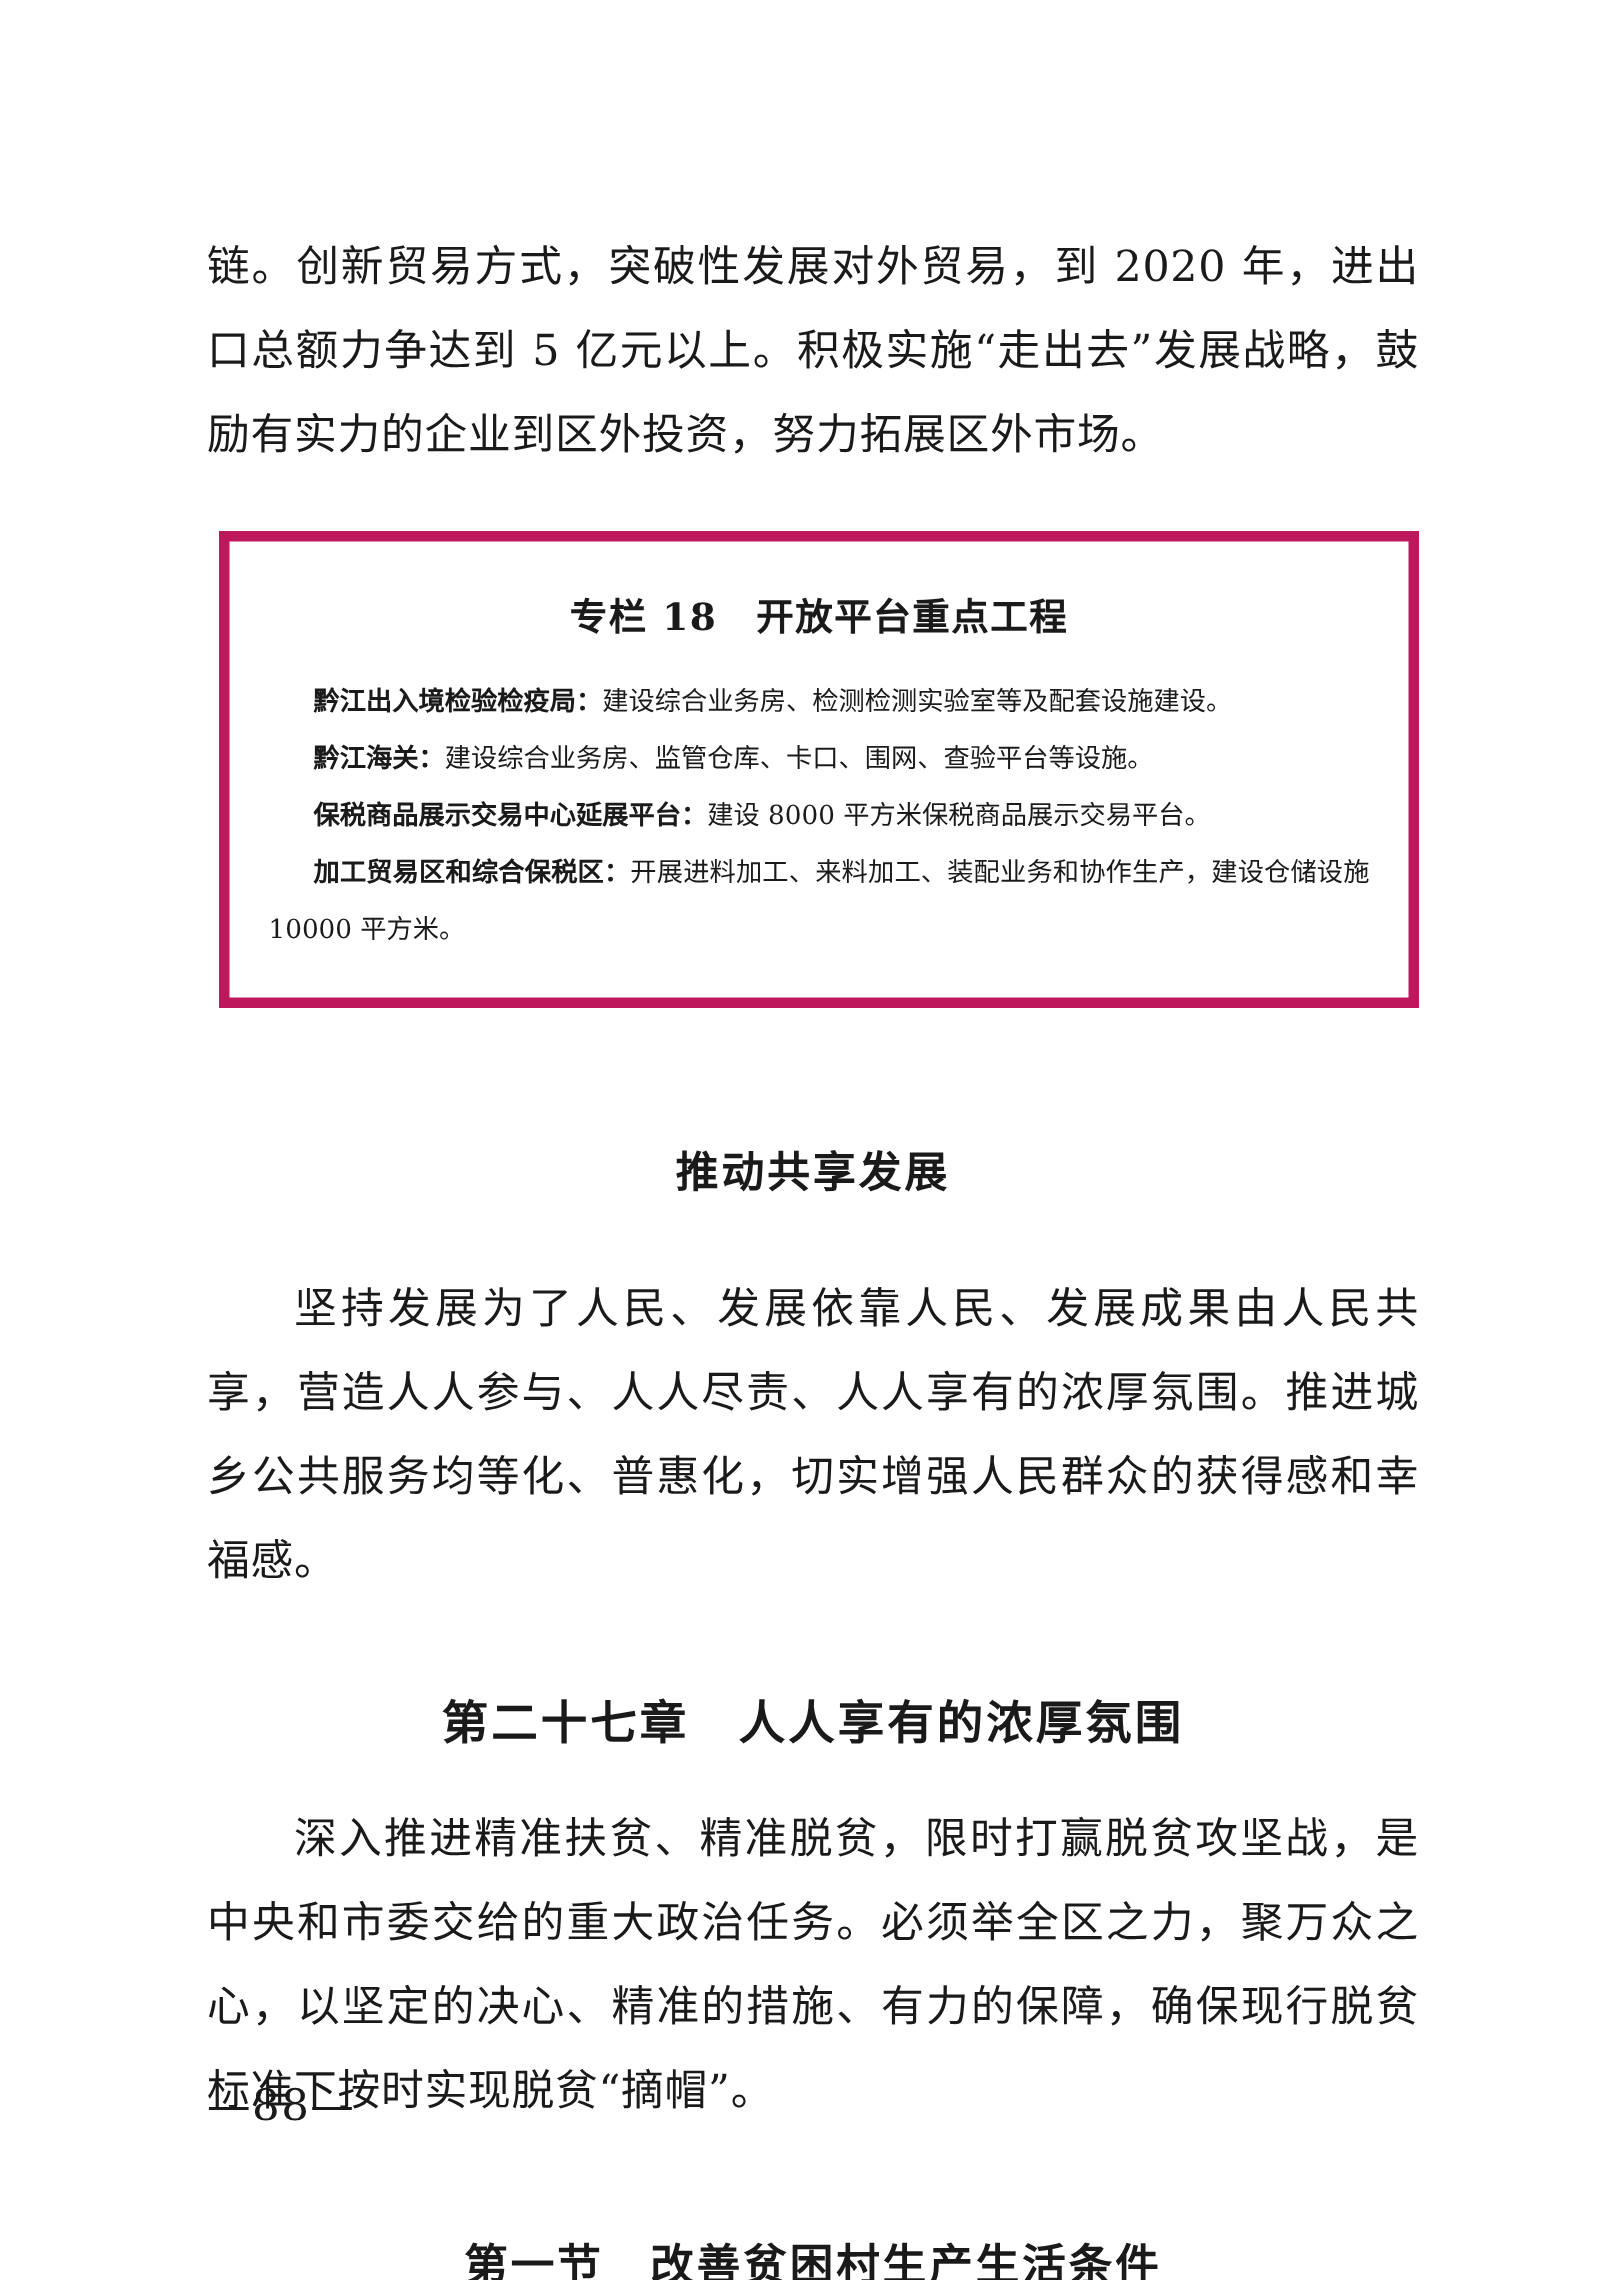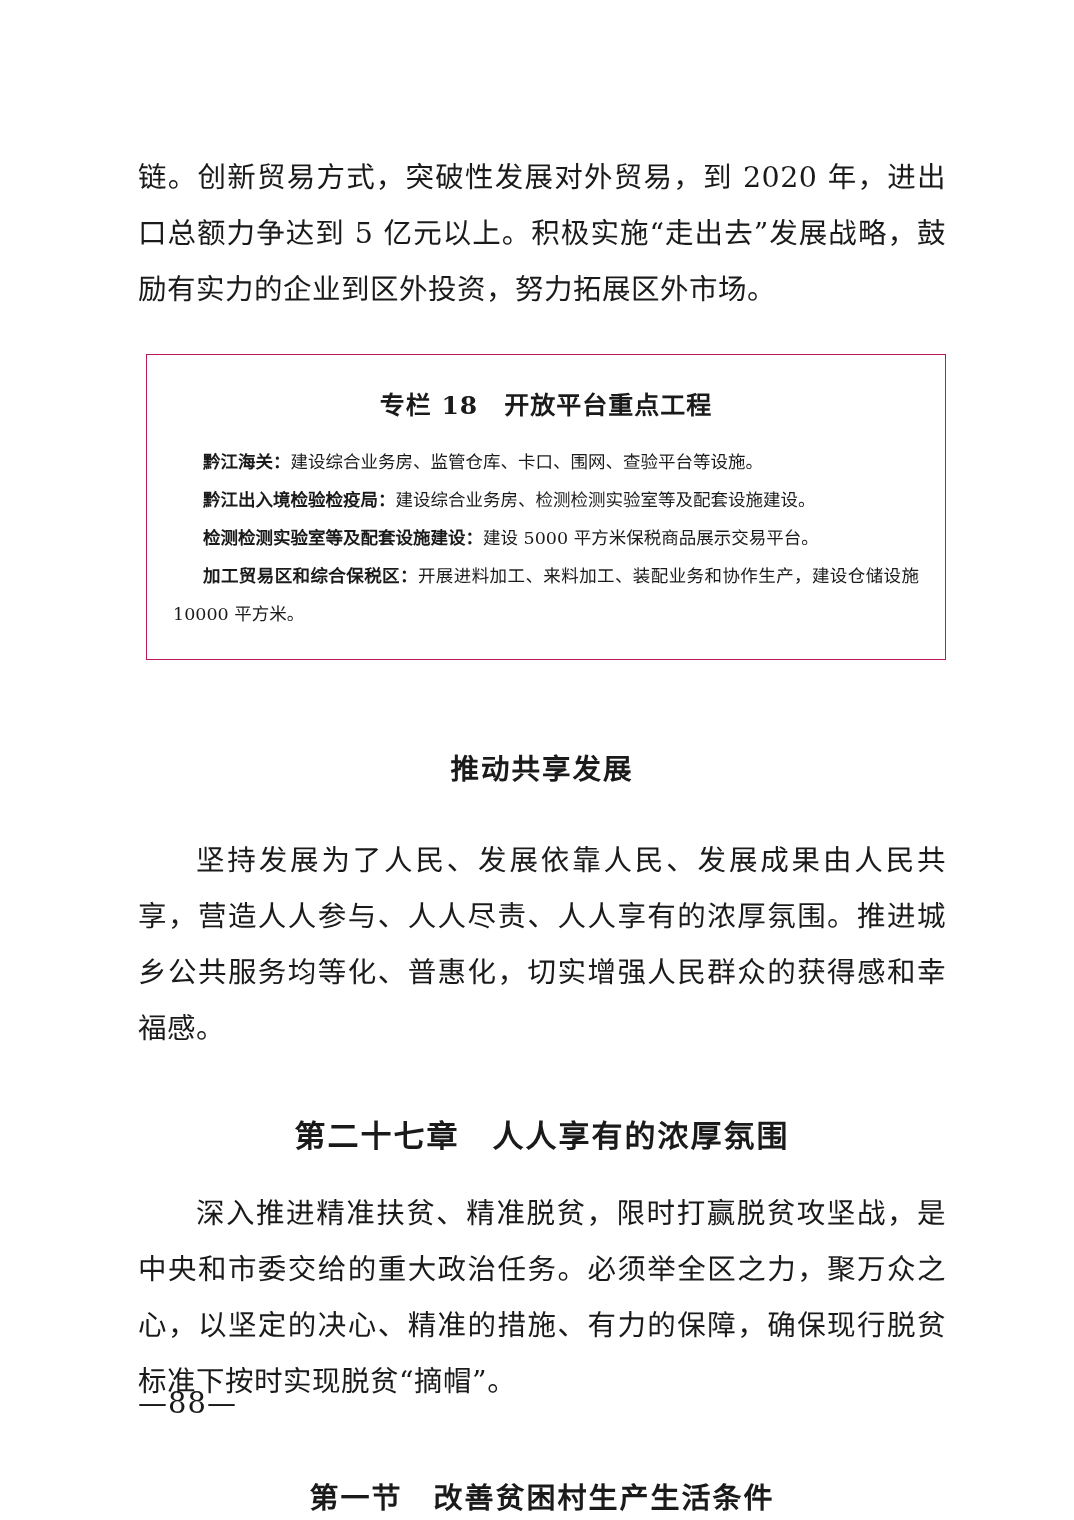--- a/index.html
+++ b/index.html
@@ -30,21 +30,21 @@
     text-justify: inter-ideograph;
     margin: 0;
     letter-spacing: 0.5px;
   }
   p.indent {
     text-indent: 58px;
   }
   
   .feature-box {
     margin: 36px 0 0 8px;
-    border: 1px solid #be185d;
+    border: 7px solid #be185d;
     box-sizing: border-box;
     width: 800px;
     padding: 30px 26px 26px 26px;
   }
   .feature-box .box-title {
     text-align: center;
     font-size: 25px;
     font-weight: bold;
     letter-spacing: 1px;
     margin: 0 0 22px 0;
@@ -99,25 +99,25 @@
 </head>
 <body>
 
 <div class="page">
 
   <p class="body-text">链。创新贸易方式，突破性发展对外贸易，到 2020 年，进出口总额力争达到 5 亿元以上。积极实施“走出去”发展战略，鼓励有实力的企业到区外投资，努力拓展区外市场。</p>
 
   <div class="feature-box">
     <div class="box-title">专栏 18　开放平台重点工程</div>
 
+    <p class="box-item"><b>黔江出入境检验检疫局：</b><span>建设综合业务房、检测检测实验室等及配套设施建设。</span></p>
+
     <p class="box-item"><b>黔江海关：</b><span>建设综合业务房、监管仓库、卡口、围网、查验平台等设施。</span></p>
 
-    <p class="box-item"><b>黔江出入境检验检疫局：</b><span>建设综合业务房、检测检测实验室等及配套设施建设。</span></p>
-
-    <p class="box-item"><b>检测检测实验室等及配套设施建设：</b><span>建设 5000 平方米保税商品展示交易平台。</span></p>
+    <p class="box-item"><b>保税商品展示交易中心延展平台：</b><span>建设 8000 平方米保税商品展示交易平台。</span></p>
 
     <p class="box-item"><b>加工贸易区和综合保税区：</b><span>开展进料加工、来料加工、装配业务和协作生产，建设仓储设施 10000 平方米。</span></p>
   </div>
 
   <div class="sp-70"></div>
 
   <h2 class="section-heading">推动共享发展</h2>
 
   <div class="sp-30"></div>
 

